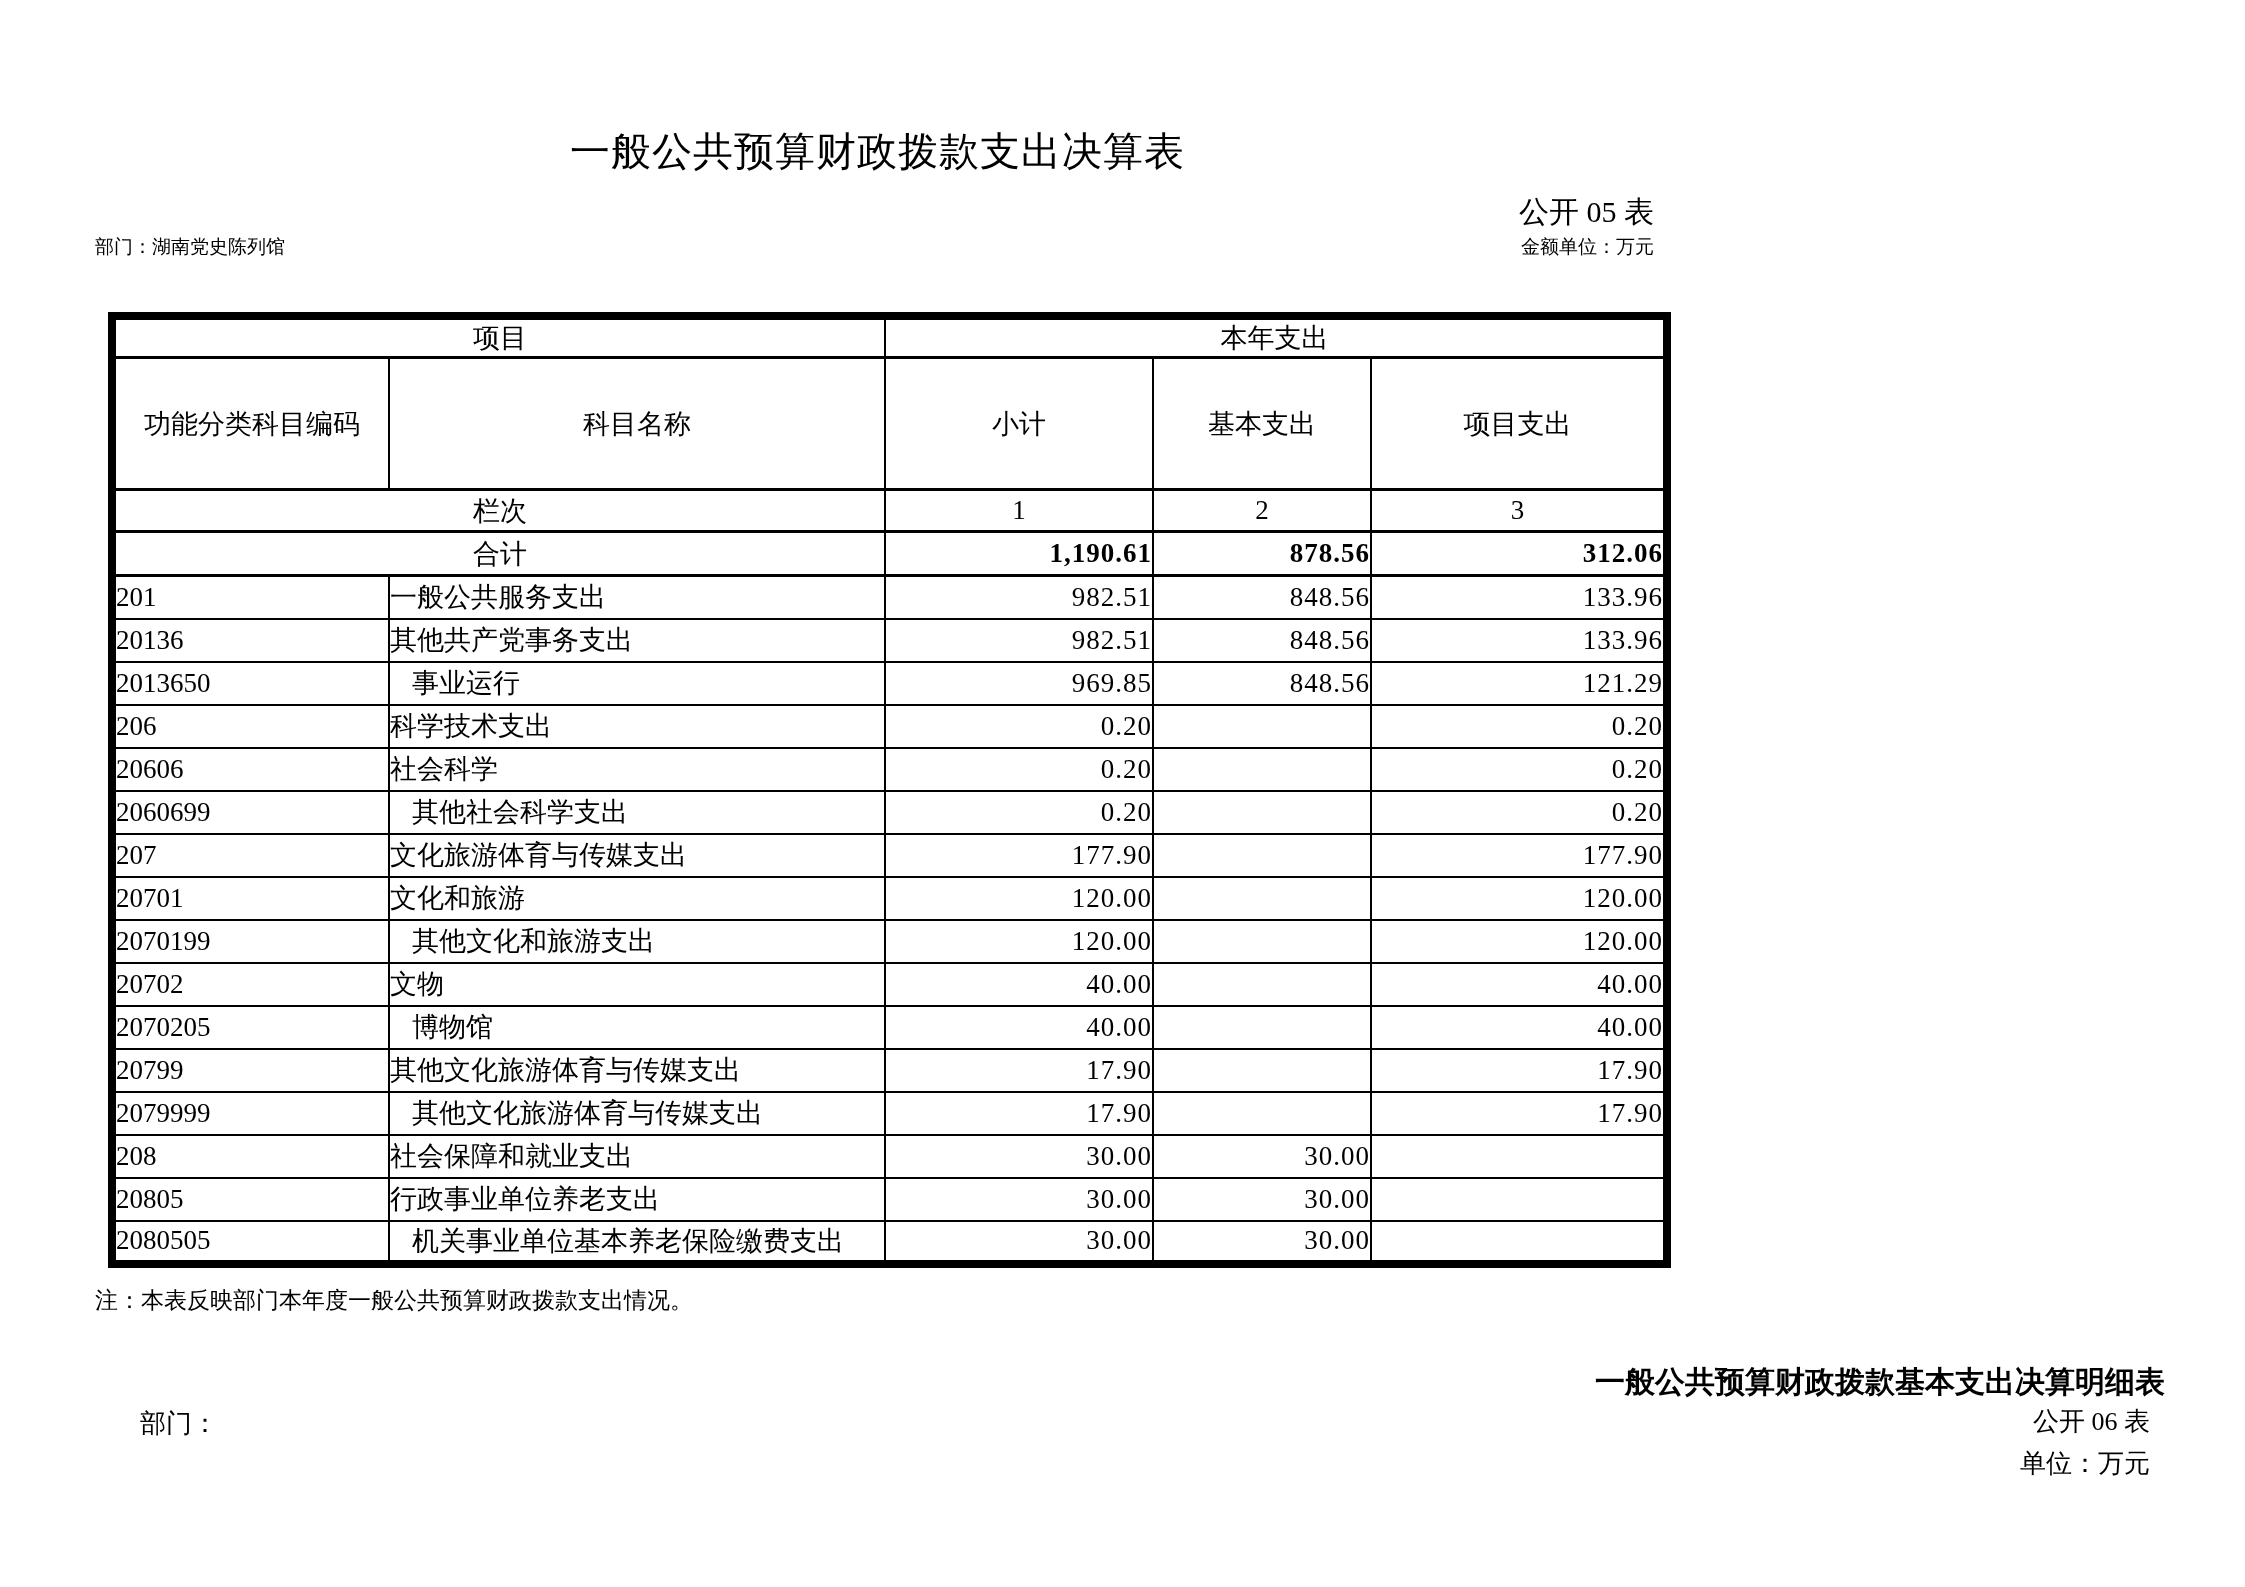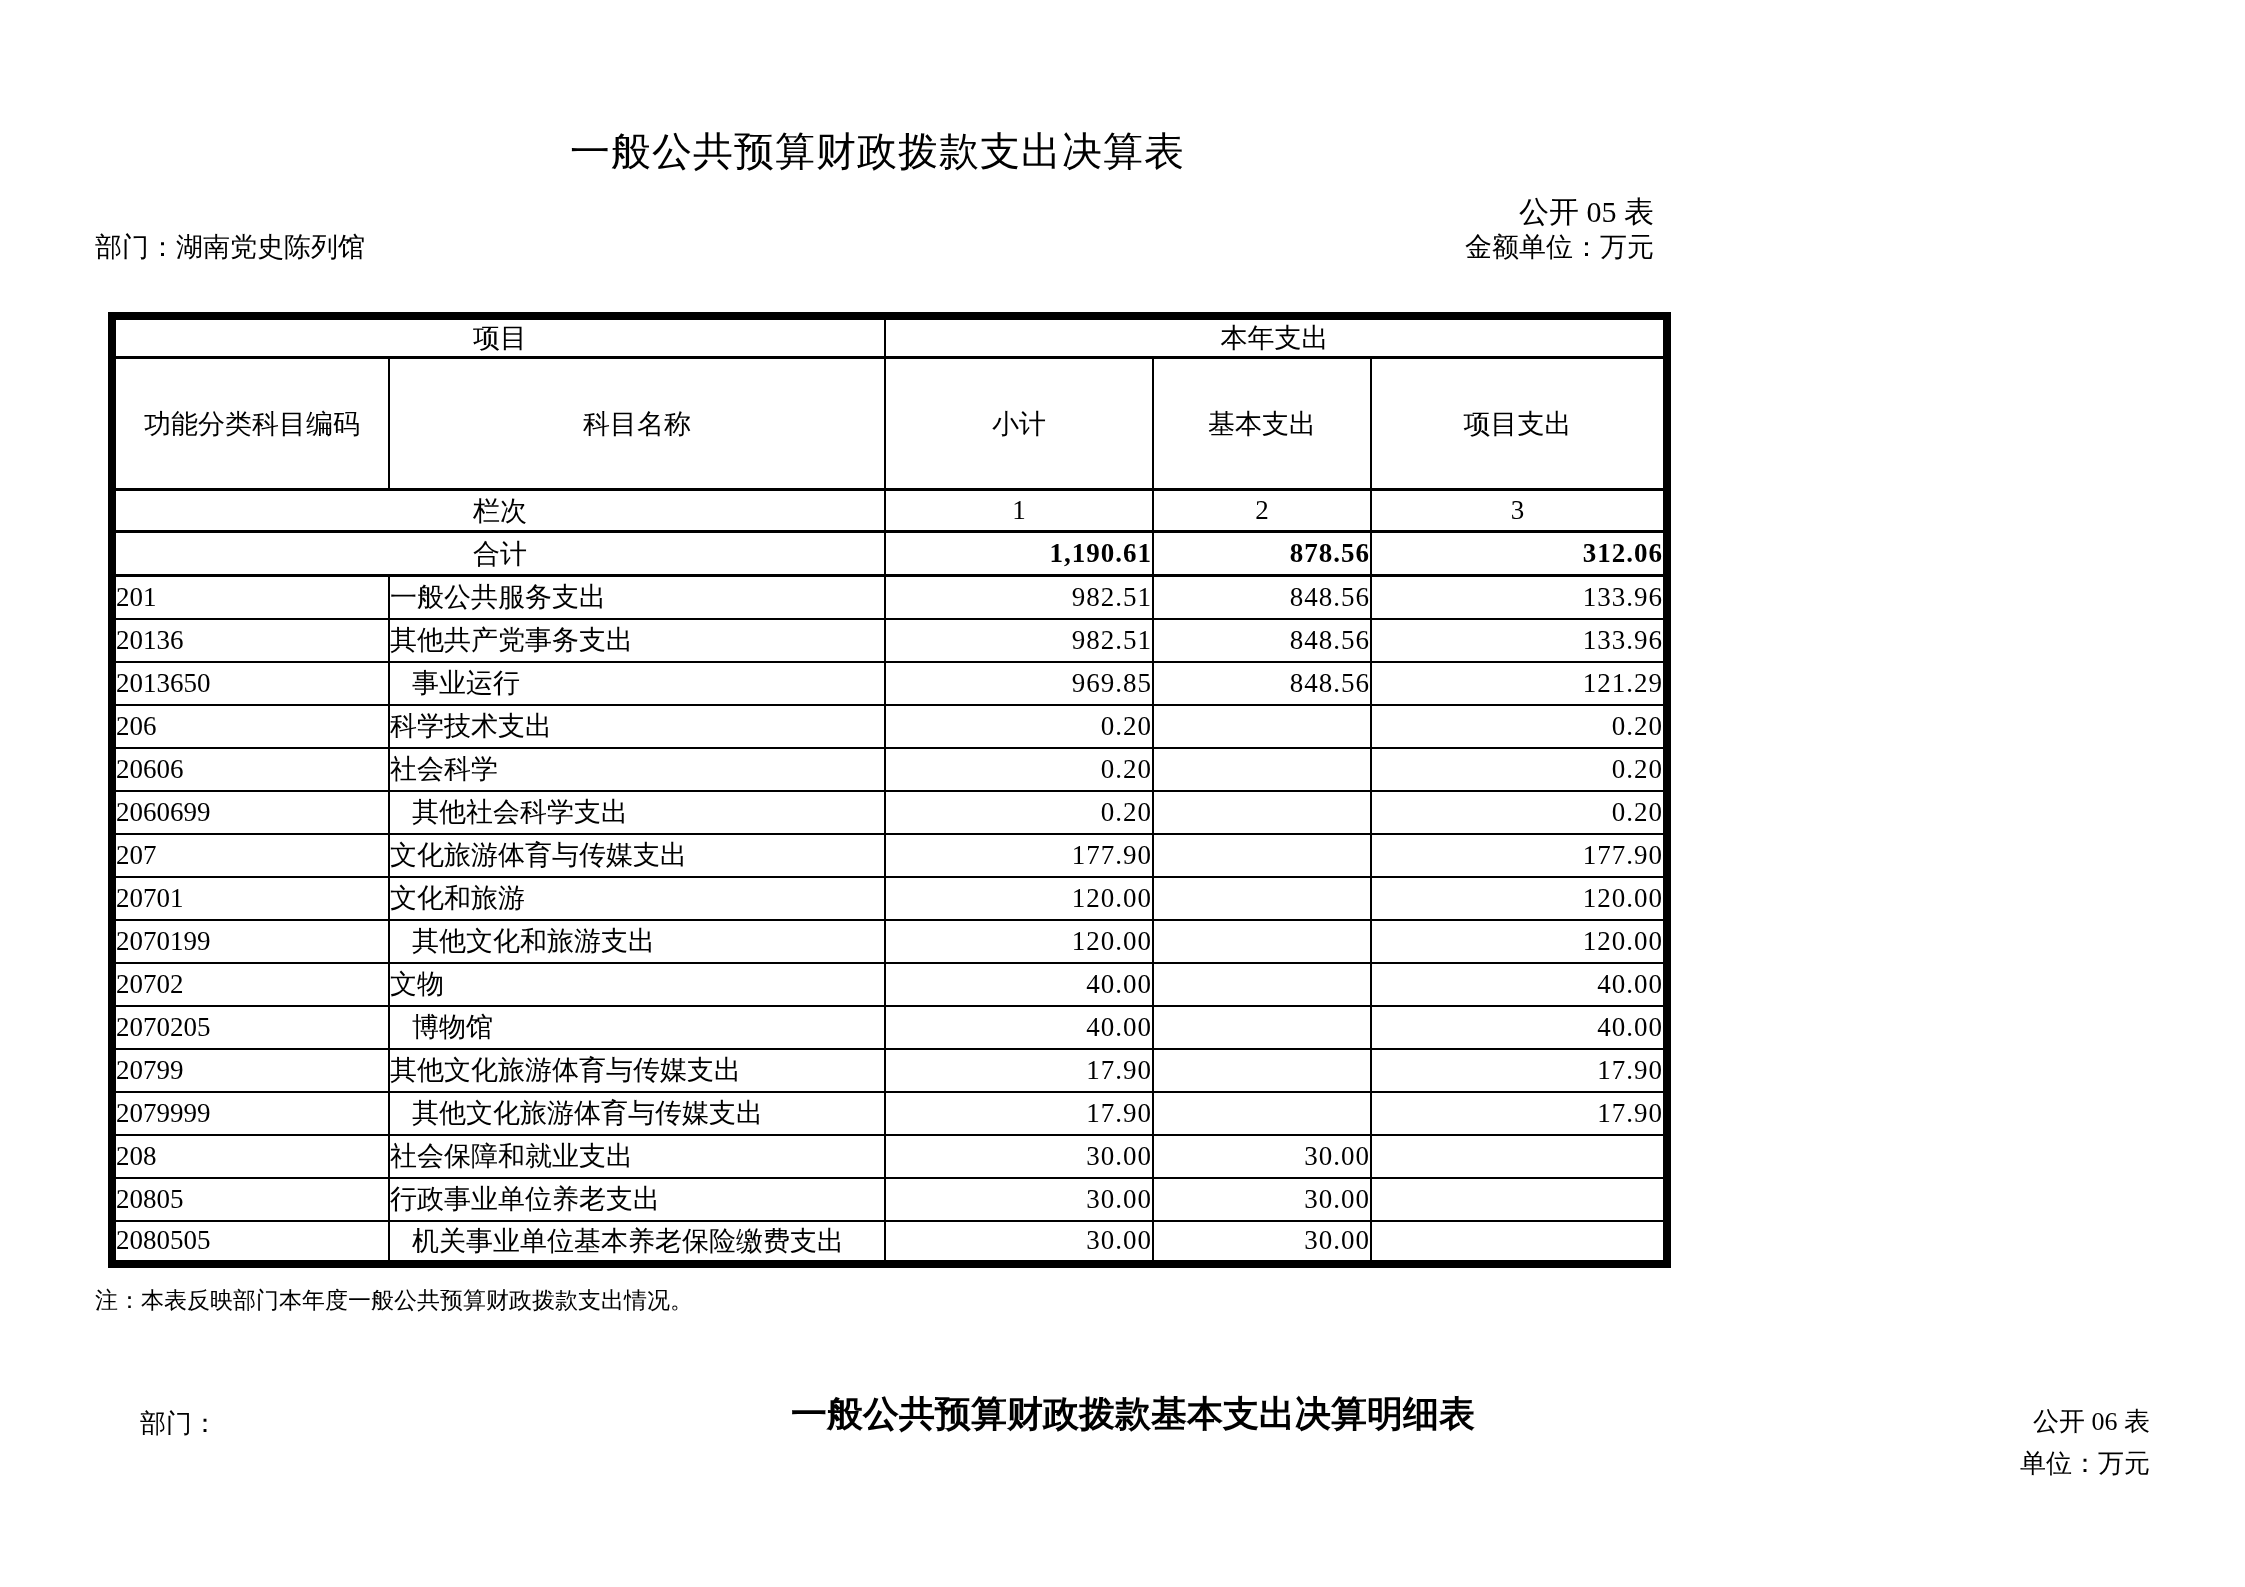--- a/index.html
+++ b/index.html
@@ -16,21 +16,21 @@
     left: 101px; top: 124px; width: 1553px;
     text-align: center; font-size: 40px; letter-spacing: 1px;
     line-height: 56px; white-space: nowrap;
   }
   .t1-sheet {
     top: 188px; right: 591px; font-size: 30px; line-height: 34px; white-space: nowrap; margin-top: 7px;
   }
   .t1-meta {
     left: 95px; top: 230px; width: 1559px;
     display: flex; justify-content: space-between;
-    font-size: 27px; line-height: 34px; white-space: nowrap;
+    font-size: 19px; line-height: 34px; white-space: nowrap;
   }
 
   table.budget {
     position: absolute; left: 108px; top: 276px; width: 1555px;
     border-collapse: collapse; table-layout: fixed;
     border: 8px solid #000000;
     margin-top: 36px;
   }
   table.budget td {
     border: 2px solid #000;
@@ -46,22 +46,22 @@
   td.code { padding-left: 8px; }
   td.name { padding-left: 8px; }
   td.name.indent { padding-left: 22px; }
   td.num { text-align: right; padding-right: 10px; letter-spacing: 1px; }
   tr.total td.num { font-weight: bold; }
 
   .note {
     left: 95px; top: 1284px; font-size: 23px; line-height: 34px; white-space: nowrap;
   }
   .t2-title {
-    left: 101px; top: 1362px; width: 2064px; text-align: center;
-    font-size: 36px; font-weight: bold; white-space: nowrap; margin-top: 28px;
+    left: 101px; top: 1362px; width: 2064px; text-align: right;
+    font-size: 30px; font-weight: bold; white-space: nowrap;
   }
   .t2-dept  { left: 140px; top: 1406px; font-size: 26px; white-space: nowrap; }
   .t2-sheet { right: 95px; top: 1404px; font-size: 26px; white-space: nowrap; }
   .t2-unit  { right: 95px; top: 1446px; font-size: 26px; white-space: nowrap; }
 </style>
 </head>
 <body>
 
 <div class="abs t1-title">一般公共预算财政拨款支出决算表</div>
 <div class="abs t1-sheet">公开 05 表</div>

